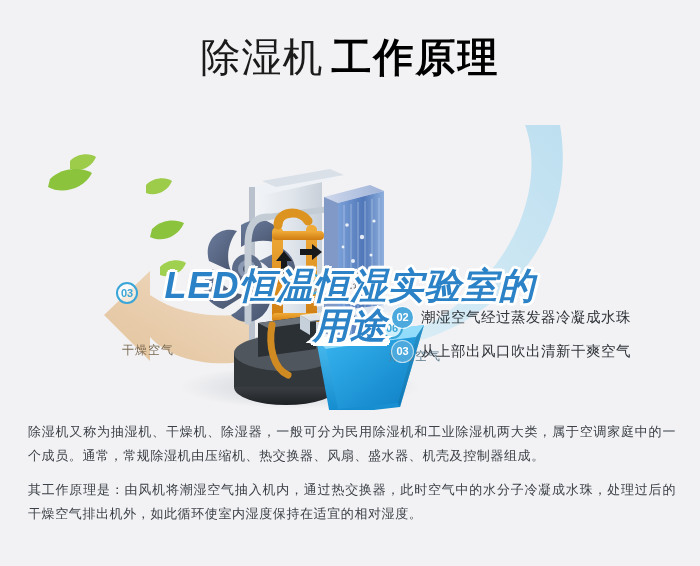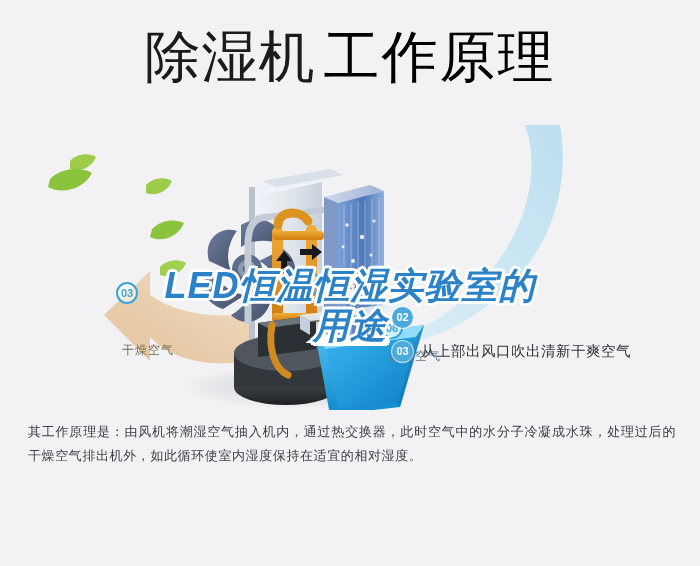--- a/index.html
+++ b/index.html
@@ -17,28 +17,28 @@
 
   
   #title-bar {
     position: absolute;
     top: 28px; left: 0; width: 700px;
     text-align: center;
     white-space: nowrap;
   }
   .title-seg {
     display: inline-block;
-    font-size: 56px;
+    font-size: 40px;
     line-height: 58px;
     letter-spacing: 1px;
     color: #1b1b1b;
     vertical-align: baseline;
   }
   .title-seg.strong {
-    font-weight: normal;
+    font-weight: bold;
     color: #000;
     letter-spacing: 2px;
     margin-left: 8px;
   }
 
   
   #diagram {
     position: absolute;
     top: 125px; left: 0;
     width: 700px; height: 285px;
@@ -360,24 +360,26 @@
   </div>
 
   <div id="overlay-title">
     <span class="ol ol1">LED恒温恒湿实验室的</span>
     <span class="ol ol2">用途</span>
   </div>
 
   <div id="legend">
     <div class="legend-row">
       <span class="legend-badge">02</span>
+      <span class="legend-text">潮湿空气经过蒸发器冷凝成水珠</span>
     </div>
     <div class="legend-row">
       <span class="legend-badge">03</span>
       <span class="legend-text">从上部出风口吹出清新干爽空气</span>
     </div>
   </div>
 
   <div id="copy">
+    <p>除湿机又称为抽湿机、干燥机、除湿器，一般可分为民用除湿机和工业除湿机两大类，属于空调家庭中的一个成员。通常，常规除湿机由压缩机、热交换器、风扇、盛水器、机壳及控制器组成。</p>
     <p>其工作原理是：由风机将潮湿空气抽入机内，通过热交换器，此时空气中的水分子冷凝成水珠，处理过后的干燥空气排出机外，如此循环使室内湿度保持在适宜的相对湿度。</p>
   </div>
 
 </div>
 
 </body></html>

